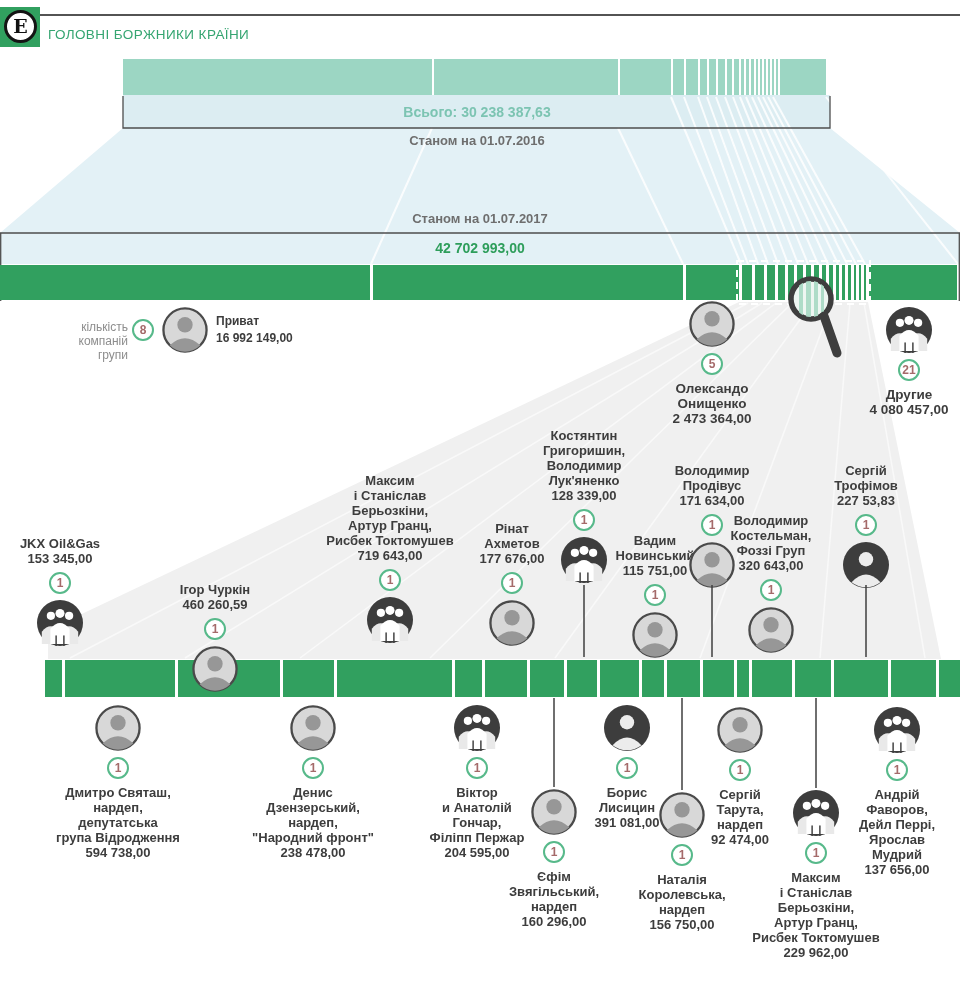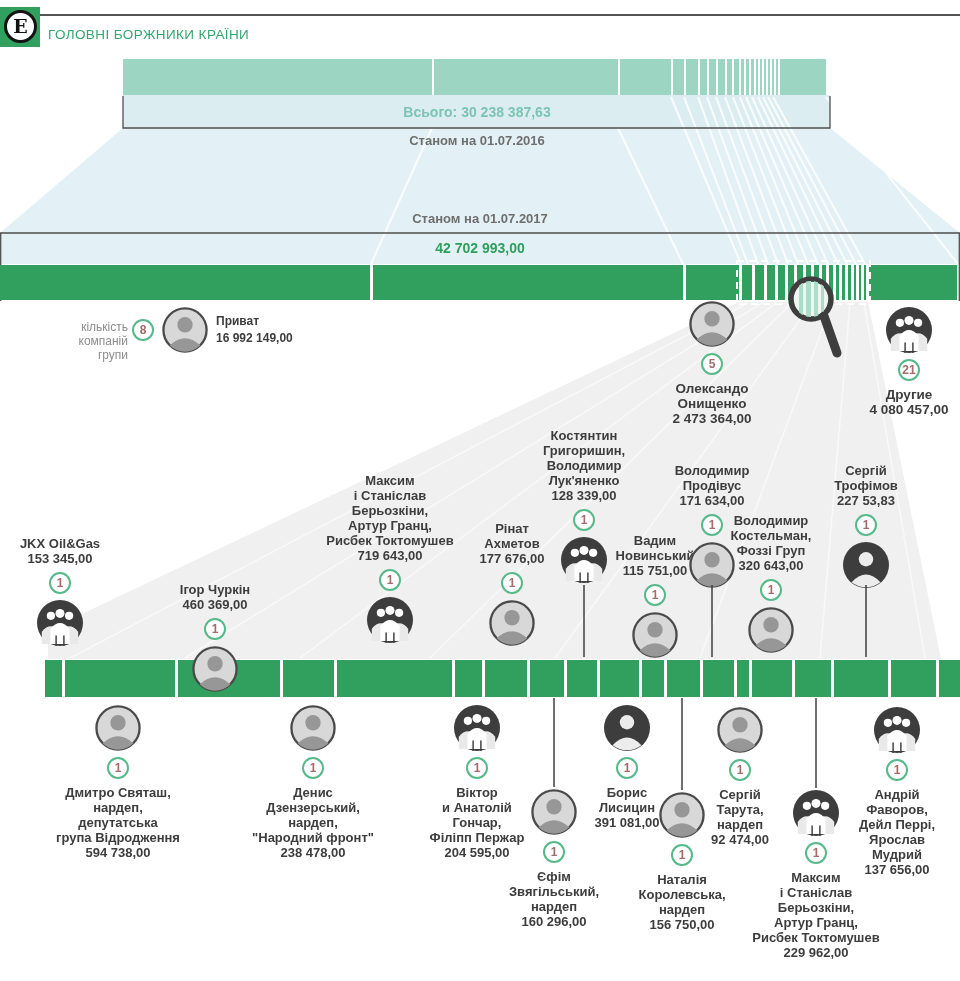--- a/index.html
+++ b/index.html
@@ -234,21 +234,21 @@
           <path d="M5 33 q9.5 -11 19 0 l0 13 -19 0 z" fill="#e9e9e9"></path>
           <path d="M24 33 q9.5 -11 19 0 l0 13 -19 0 z" fill="#e9e9e9"></path>
           <path d="M14 30 q10 -12 20 0 l0 16 -20 0 z" fill="#fff"></path>
           <rect x="19.2" y="37" width="1.5" height="11" fill="#3d3d3d"></rect>
           <rect x="27.3" y="37" width="1.5" height="11" fill="#3d3d3d"></rect>
         </svg>
       </div>
   </div>
   <div class="ent" style="left:145px;top:536px;width:140px;margin-top:46px;">
     <div class="name">Ігор Чуркін</div>
-    <div class="amount">460 369,00</div>
+    <div class="amount">460 260,59</div>
     <div class="cnt">1</div>
     <div class="avatar">
         <svg viewBox="0 0 48 48">
           <circle cx="24" cy="24" r="22.5" fill="#d8d8d8" stroke="#4a4a4a" stroke-width="2.4"></circle>
           <circle cx="24" cy="18.5" r="8" fill="#979797"></circle>
           <path d="M8 40 q16 -15 32 0 a22.5 22.5 0 0 1 -32 0 z" fill="#979797"></path>
         </svg>
       </div>
   </div>
   <div class="ent" style="left:295px;top:473px;width:190px;">

